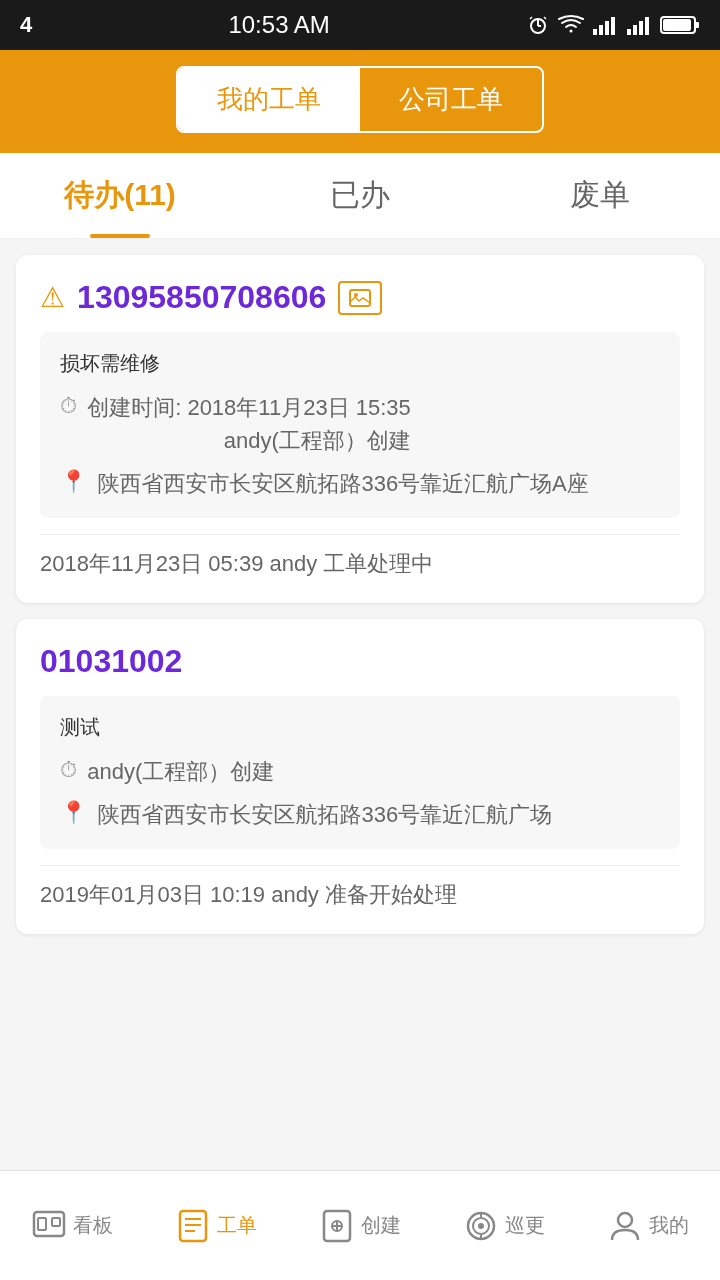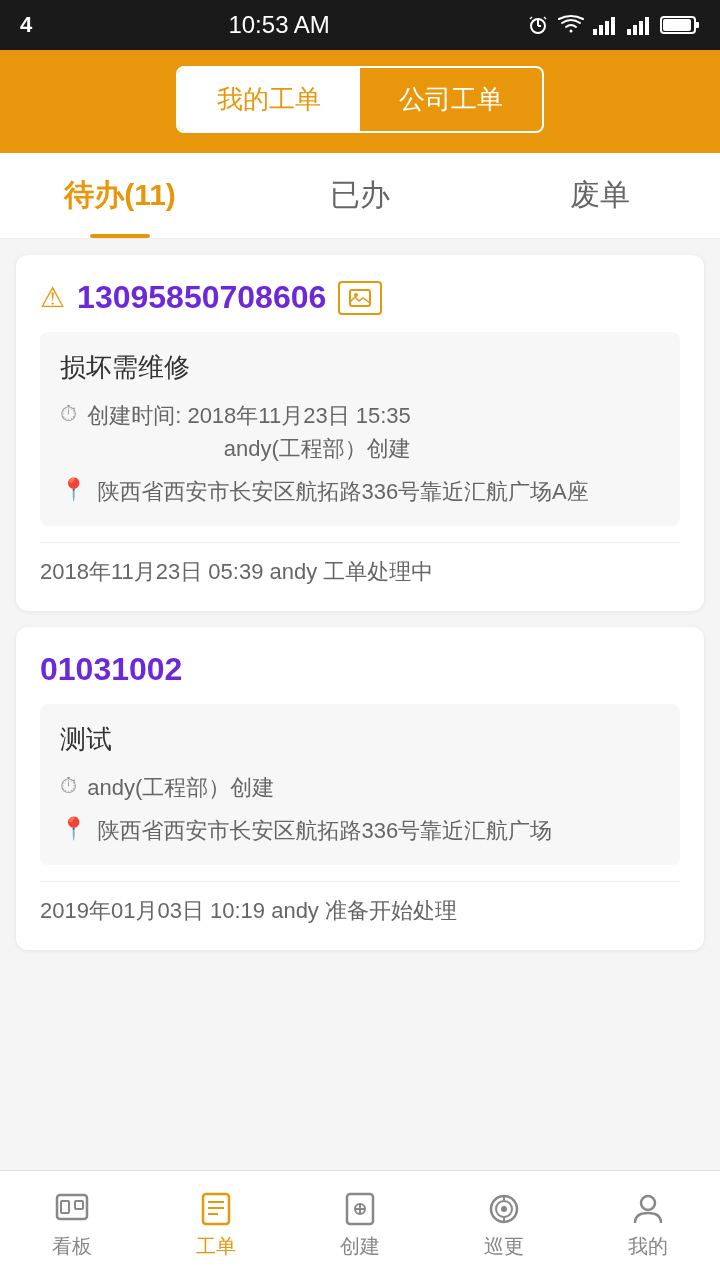--- a/index.html
+++ b/index.html
@@ -135,21 +135,21 @@
     }
 
     
     .card-detail {
       background: #f7f7f7;
       border-radius: 8px;
       padding: 18px 20px;
       margin-bottom: 16px;
     }
     .card-detail .detail-title {
-      font-size: 26px;
+      font-size: 20px;
       color: #333;
       font-weight: 500;
       margin-bottom: 14px;
     }
     .detail-row {
       display: flex;
       align-items: flex-start;
       gap: 10px;
       margin-bottom: 10px;
     }
@@ -183,21 +183,20 @@
       width: 720px;
       height: 110px;
       background: #fff;
       border-top: 1px solid #e0e0e0;
       display: flex;
       align-items: center;
     }
     .nav-item {
       flex: 1;
       display: flex;
-      flex-direction: column;
       align-items: center;
       justify-content: center;
       gap: 6px;
       cursor: pointer;
       padding: 10px 0;
     }
     .nav-label {
       font-size: 20px;
       color: #888;
     }

